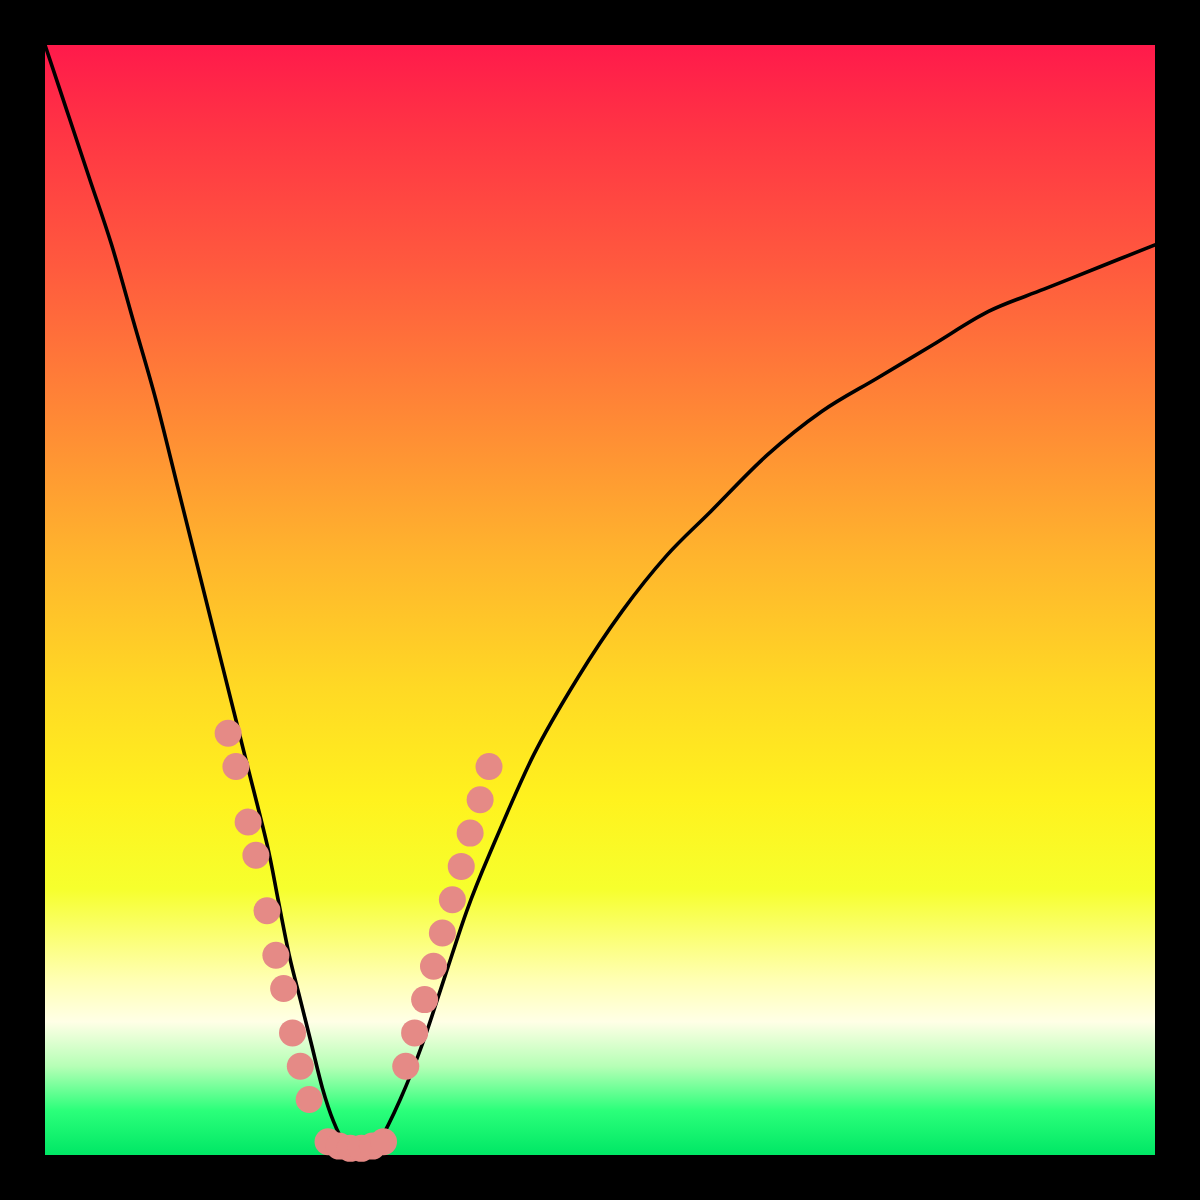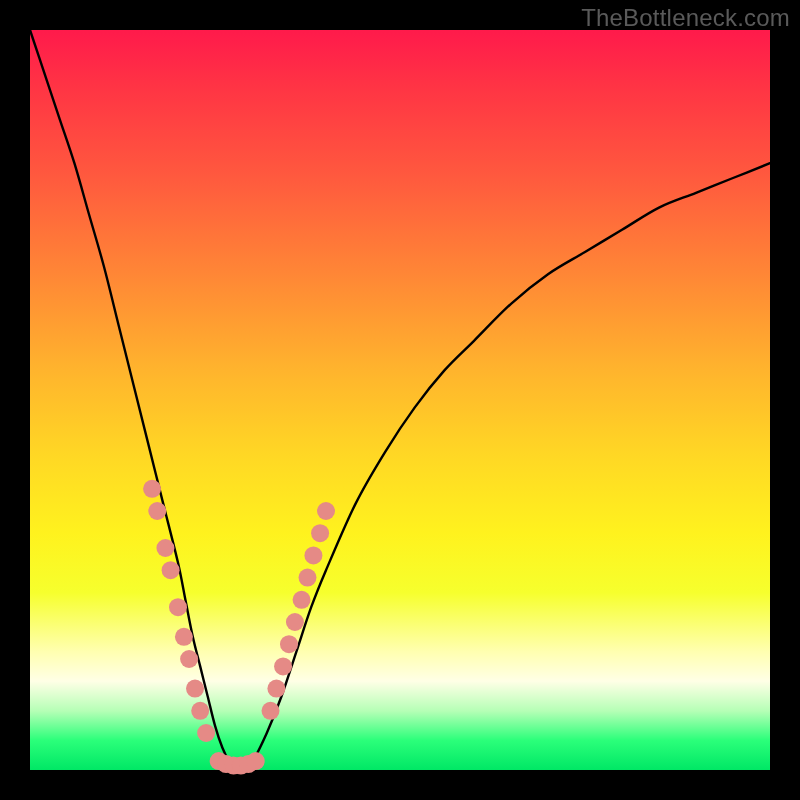--- a/index.html
+++ b/index.html
@@ -92,14 +92,13 @@
           <circle cx="259" cy="614.2" r="9" fill="#e58a86" stroke="#b85a56" stroke-width="0"></circle>
           <circle cx="264.92" cy="592" r="9" fill="#e58a86" stroke="#b85a56" stroke-width="0"></circle>
           <circle cx="271.58000000000004" cy="569.8" r="9" fill="#e58a86" stroke="#b85a56" stroke-width="0"></circle>
           <circle cx="277.5" cy="547.6" r="9" fill="#e58a86" stroke="#b85a56" stroke-width="0"></circle>
           <circle cx="283.41999999999996" cy="525.4" r="9" fill="#e58a86" stroke="#b85a56" stroke-width="0"></circle>
           <circle cx="290.08" cy="503.2" r="9" fill="#e58a86" stroke="#b85a56" stroke-width="0"></circle>
           <circle cx="296" cy="481" r="9" fill="#e58a86" stroke="#b85a56" stroke-width="0"></circle>
         </g>
     </svg>
   </div>
-  <div class="watermark">TheBottleneck.com</div>
 </div>
 
 </body></html>

